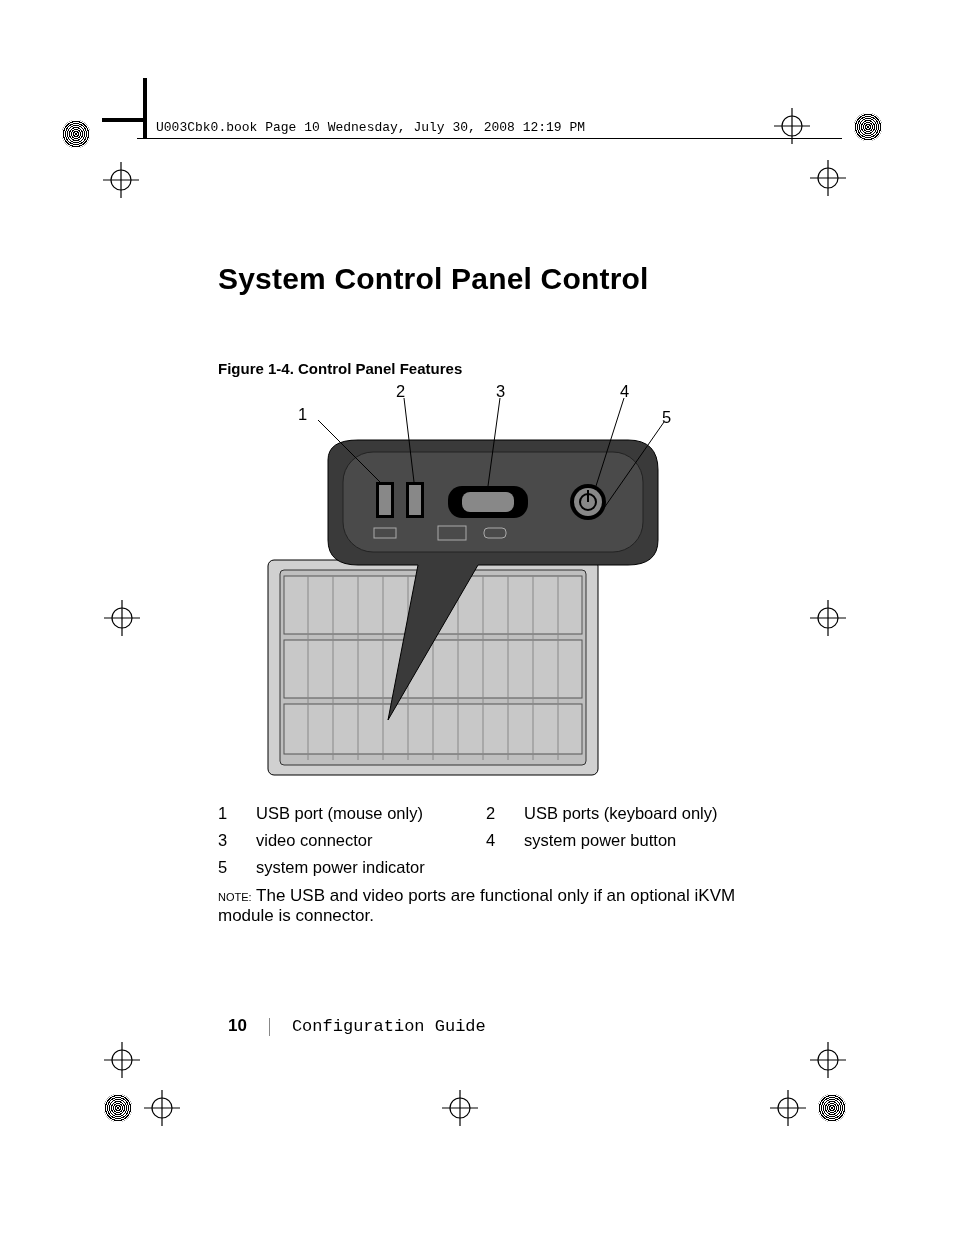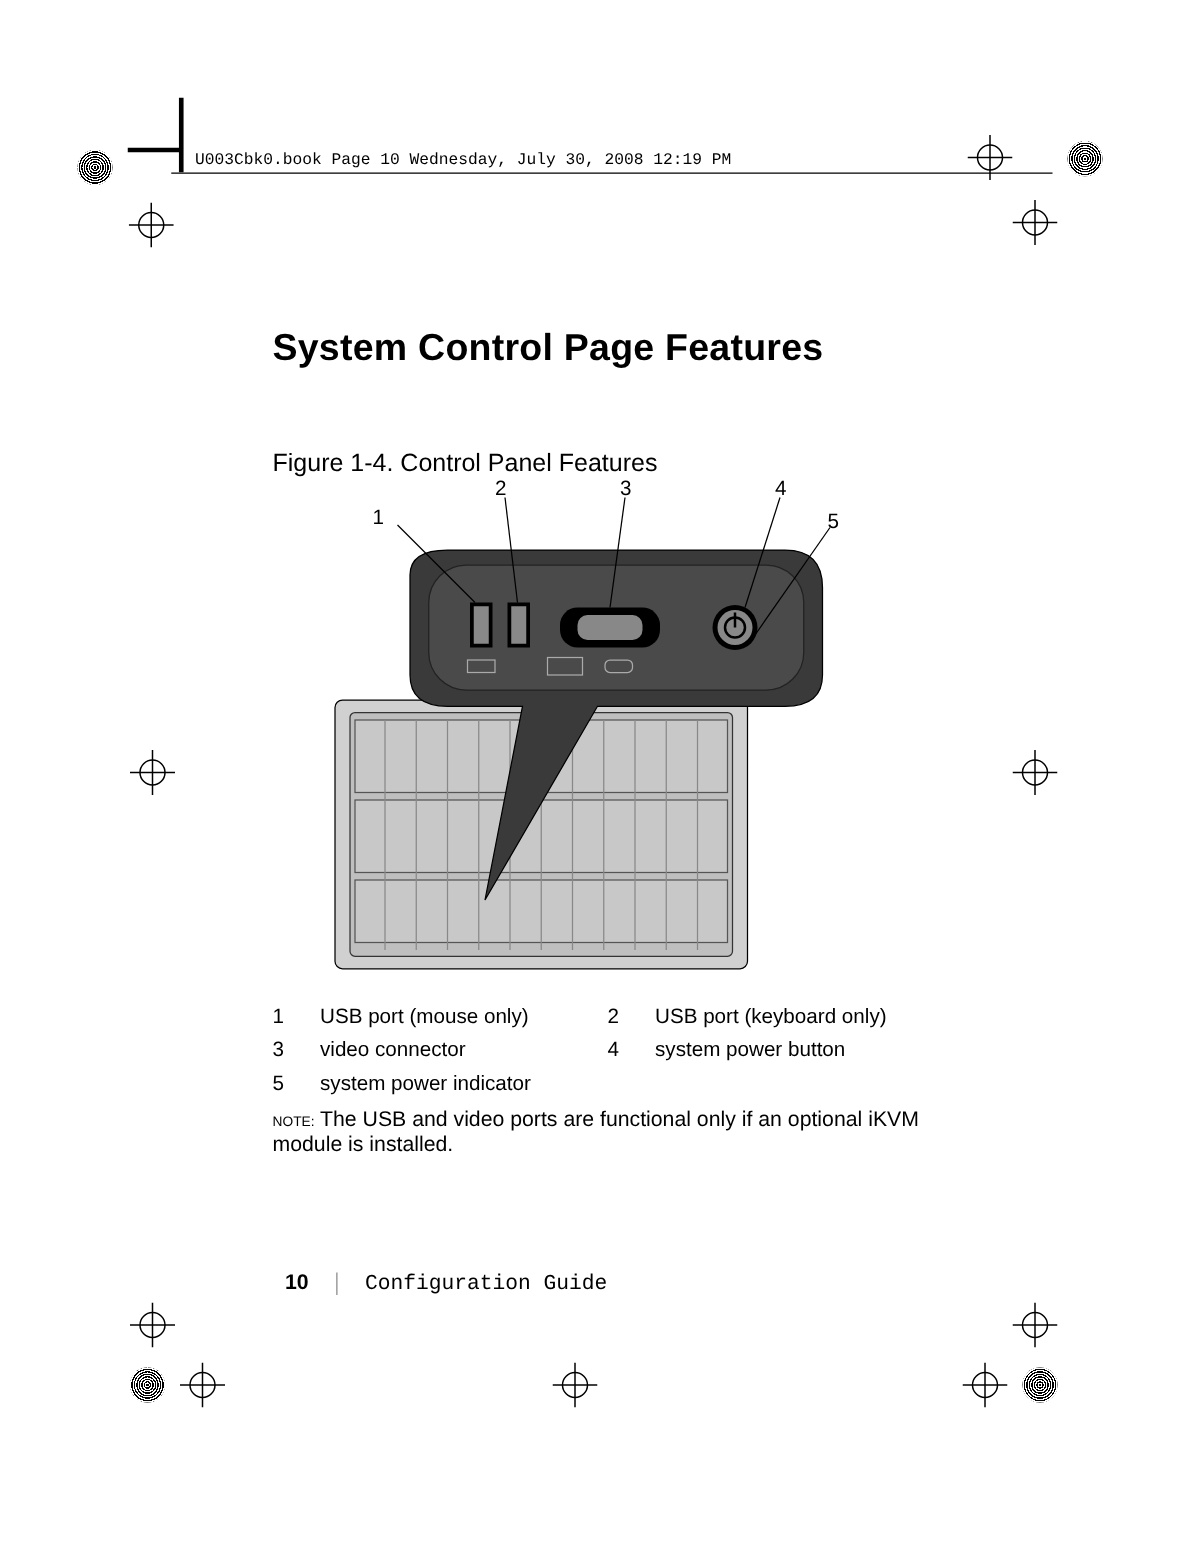--- a/index.html
+++ b/index.html
@@ -4,21 +4,21 @@
 <style>
   html,body{margin:0;padding:0;background:#fff;font-family:"Times New Roman",Times,serif;color:#000;width:954px;}
   .page{position:relative;width:954px;height:1235px;overflow:hidden;}
   .reg{position:absolute;}
   .crosshair circle{fill:none;stroke:#000;stroke-width:1.2;}
   .crosshair line{stroke:#000;stroke-width:1.2;}
   .textured-dot{width:28px;height:28px;border-radius:50%;background:repeating-radial-gradient(circle at center,#000 0 1px,#fff 1px 2px);}
   .runhead{font-family:Liberation Mono, monospace;font-size:13px;}
   .heading{font-family:Arial,Helvetica,sans-serif;font-weight:bold;font-size:30px;letter-spacing:0.2px;}
   .body{font-family:"Times New Roman",serif;font-size:19px;line-height:1.35;}
-  .figcap{font-family:Arial,Helvetica,sans-serif;font-weight:normal;font-size:20px;}
+  .figcap{font-family:Arial,Helvetica,sans-serif;font-weight:bold;font-size:15px;}
   .label{font-family:Arial,Helvetica,sans-serif;font-size:16.5px;}
   .legend{font-family:Arial,Helvetica,sans-serif;font-size:16.5px;}
   .legend td{padding:4px 0;vertical-align:top;}
   .legend td.num{width:38px;}
   .legend td.txt{width:230px;}
   .notebold{font-family:Arial,Helvetica,sans-serif;font-weight:normal;font-size:11px;}
   .notebody{font-family:Arial,Helvetica,sans-serif;font-size:17px;}
   .pageno{font-family:Arial,Helvetica,sans-serif;font-weight:bold;font-size:17px;margin-top:25px;}
   .section{font-family:Liberation Mono, monospace;font-size:17px;}
   .vbar{border-left:1px solid #888;height:18px;display:inline-block;margin:0 18px;vertical-align:middle;}
@@ -50,21 +50,21 @@
   <div class="reg textured-dot" style="left:854px;top:113px"></div>
   <svg class="reg crosshair" style="left:810px;top:160px;width:36px;height:36px" viewBox="0 0 36 36">
       <circle cx="18" cy="18" r="10"></circle>
       <line x1="18" y1="0" x2="18" y2="36"></line>
       <line x1="0" y1="18" x2="36" y2="18"></line>
     </svg>
 
   <div class="hr-top"></div>
   <div class="reg runhead" style="left:156px;top:120px;">U003Cbk0.book  Page 10  Wednesday, July 30, 2008  12:19 PM</div>
 
-  <div class="reg heading" style="left:218px;top:262px;">System Control Page Features</div>
+  <div class="reg heading" style="left:218px;top:262px;">System Control Panel Control</div>
   <div class="reg figcap" style="left:218px;top:360px;">Figure 1-4.    Control Panel Features</div>
 
   <svg class="reg crosshair" style="left:104px;top:600px;width:36px;height:36px" viewBox="0 0 36 36">
       <circle cx="18" cy="18" r="10"></circle>
       <line x1="18" y1="0" x2="18" y2="36"></line>
       <line x1="0" y1="18" x2="36" y2="18"></line>
     </svg>
   <svg class="reg crosshair" style="left:810px;top:600px;width:36px;height:36px" viewBox="0 0 36 36">
       <circle cx="18" cy="18" r="10"></circle>
       <line x1="18" y1="0" x2="18" y2="36"></line>
@@ -133,39 +133,39 @@
     <span class="label" style="position:absolute;left:372px;top:-8px;">4</span>
     <span class="label" style="position:absolute;left:414px;top:18px;">5</span>
   </div>
 
   <table class="reg legend" style="left:218px;top:800px;border-collapse:collapse;">
     <tbody>
         <tr>
       <td class="num">1</td>
       <td class="txt">USB port (mouse only)</td>
       <td class="num">2</td>
-      <td class="txt">USB port (keyboard only)</td>
+      <td class="txt">USB ports (keyboard only)</td>
     </tr>
     <tr>
       <td class="num">3</td>
       <td class="txt">video connector</td>
       <td class="num">4</td>
       <td class="txt">system power button</td>
     </tr>
     <tr>
       <td class="num">5</td>
       <td class="txt">system power indicator</td>
       <td></td>
           <td></td>
     </tr>
   </tbody>
     </table>
 
   <div class="reg" style="left:218px;top:886px;width:525px;">
-    <span class="notebold">NOTE:</span><span class="notebody"> The USB and video ports are functional only if an optional iKVM module is installed.</span>
+    <span class="notebold">NOTE:</span><span class="notebody"> The USB and video ports are functional only if an optional iKVM module is connector.</span>
   </div>
 
   <div class="reg" style="left:228px;top:1016px;">
     <span class="pageno">10</span>
     <span class="vbar"></span>
     <span class="section">Configuration Guide</span>
   </div>
 
   <svg class="reg crosshair" style="left:104px;top:1042px;width:36px;height:36px" viewBox="0 0 36 36">
       <circle cx="18" cy="18" r="10"></circle>

